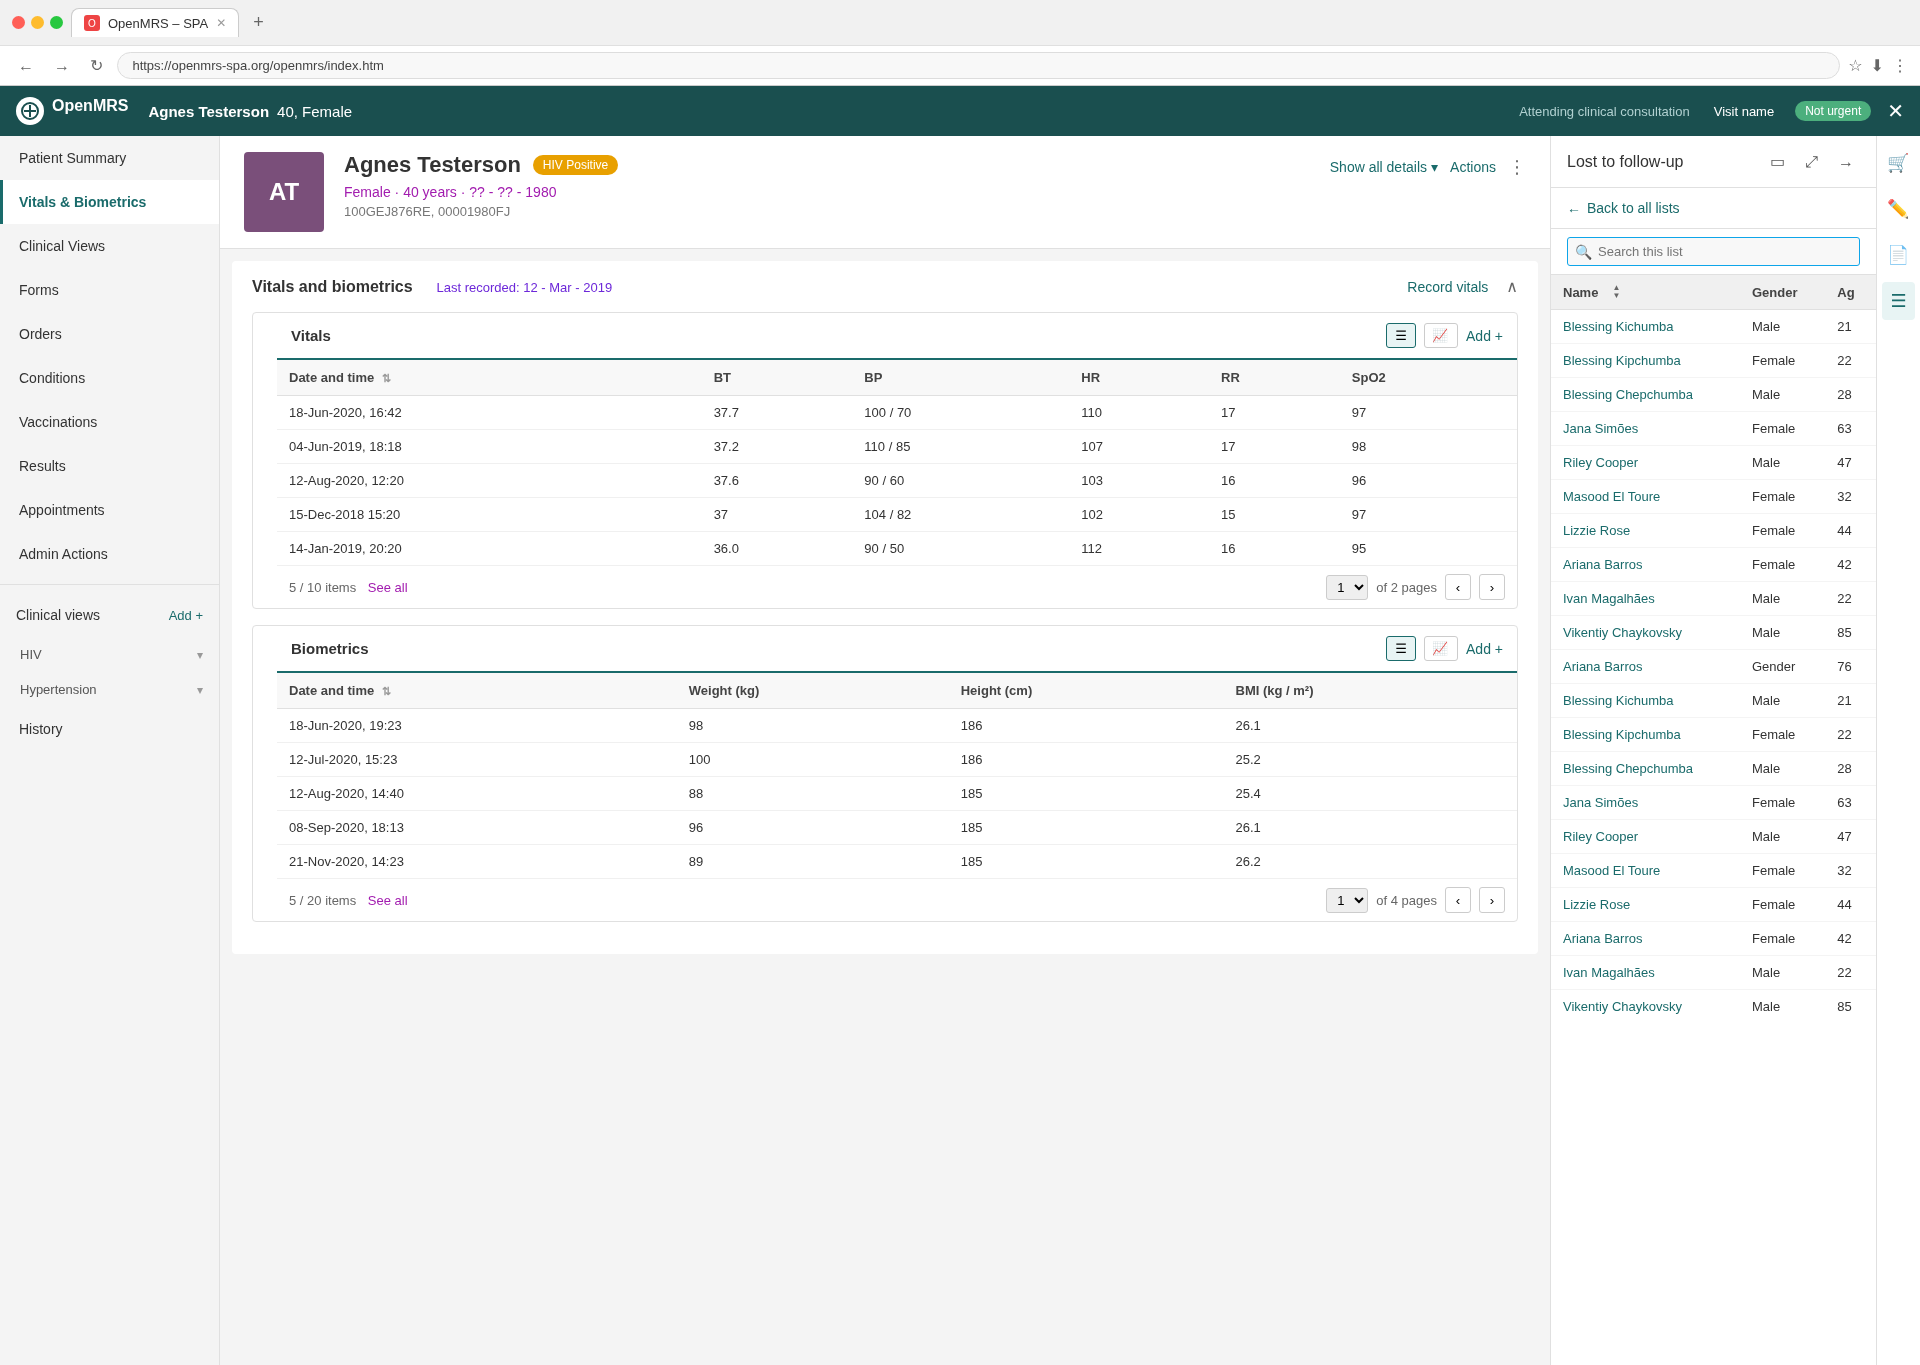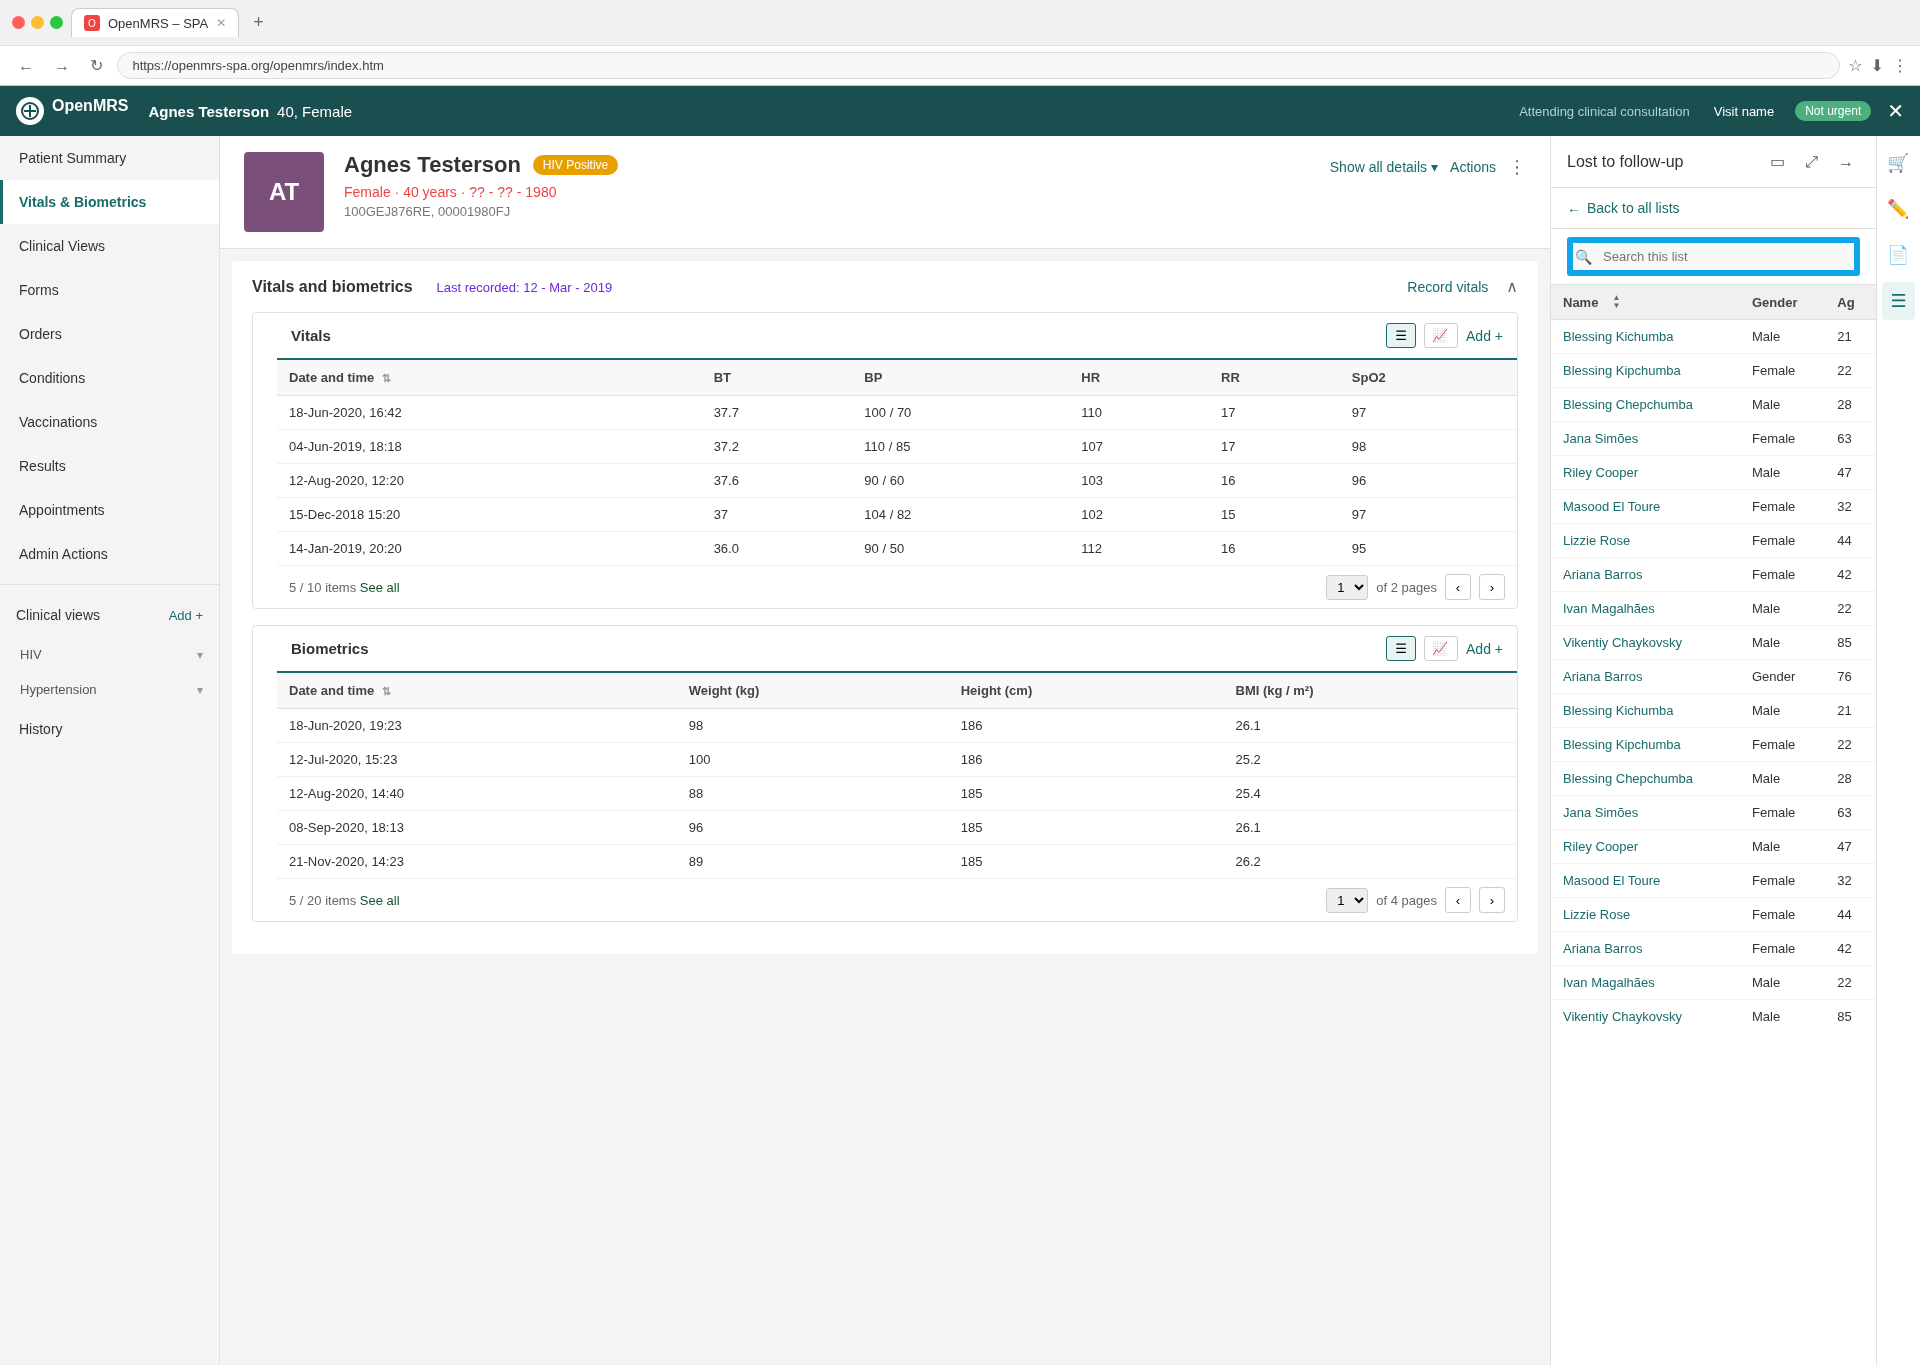--- a/index.html
+++ b/index.html
@@ -51,21 +51,21 @@
 
     
     .content-area { flex: 1; overflow-y: auto; background: #f4f4f4; }
 
     
     .patient-banner { background: white; padding: 16px 24px; display: flex; align-items: flex-start; gap: 20px; border-bottom: 1px solid #e0e0e0; position: relative; }
     .patient-avatar { width: 80px; height: 80px; background: #7a4f7a; border-radius: 4px; display: flex; align-items: center; justify-content: center; color: white; font-size: 24px; font-weight: 600; flex-shrink: 0; }
     .patient-info { flex: 1; }
     .patient-name-main { font-size: 22px; font-weight: 600; display: flex; align-items: center; gap: 12px; margin-bottom: 6px; }
     .hiv-badge { background: #e8a000; color: white; padding: 3px 10px; border-radius: 12px; font-size: 12px; font-weight: 500; }
-    .patient-details { color: #ef4444; font-size: 14px; margin-bottom: 4px; }
+    .patient-details { color: #a21caf; font-size: 14px; margin-bottom: 4px; }
     .patient-ids { color: #777; font-size: 13px; }
     .patient-actions { display: flex; align-items: center; gap: 12px; position: absolute; right: 24px; top: 20px; }
     .actions-btn { color: #1a6b6b; font-weight: 500; cursor: pointer; font-size: 14px; }
     .show-all-details { color: #1a6b6b; font-size: 14px; cursor: pointer; display: flex; align-items: center; gap: 4px; }
     .more-icon { font-size: 18px; color: #666; cursor: pointer; }
 
     
     .section { background: white; margin: 12px; border-radius: 4px; padding: 16px 20px; }
     .section-header { display: flex; align-items: center; justify-content: space-between; margin-bottom: 16px; }
     .section-title { font-size: 16px; font-weight: 600; }
@@ -84,34 +84,34 @@
 
     
     table { width: 100%; border-collapse: collapse; font-size: 13px; }
     th { background: #f8f8f8; padding: 10px 12px; text-align: left; font-weight: 600; color: #444; border-bottom: 1px solid #e0e0e0; white-space: nowrap; }
     td { padding: 9px 12px; border-bottom: 1px solid #f0f0f0; color: #333; }
     tr:last-child td { border-bottom: none; }
     .sort-icon { color: #999; font-size: 11px; margin-left: 4px; }
 
     
     .table-footer { display: flex; align-items: center; justify-content: space-between; padding: 8px 12px; border-top: 1px solid #f0f0f0; font-size: 13px; color: #666; }
-    .see-all { color: #14532d; cursor: pointer; }
+    .see-all { color: #a21caf; cursor: pointer; margin-left: 8px; }
     .pagination { display: flex; align-items: center; gap: 8px; }
     .page-select { border: 1px solid #ccc; border-radius: 3px; padding: 3px 6px; font-size: 13px; }
     .page-nav { background: none; border: 1px solid #ccc; width: 26px; height: 26px; border-radius: 3px; cursor: pointer; display: flex; align-items: center; justify-content: center; }
 
     
     .right-panel { width: 370px; background: white; border-left: 1px solid #e0e0e0; display: flex; flex-shrink: 0; overflow: hidden; }
     .panel-content { flex: 1; display: flex; flex-direction: column; overflow: hidden; }
     .panel-tool-btn { background: none; border: none; font-size: 16px; color: #555; cursor: pointer; padding: 4px 6px; border-radius: 3px; }
     .panel-header { display: flex; align-items: center; padding: 12px 16px; border-bottom: 1px solid #e0e0e0; }
     .panel-back-btn { color: #1a6b6b; cursor: pointer; display: flex; align-items: center; gap: 6px; font-size: 14px; }
     .panel-title { font-size: 16px; font-weight: 400; margin-right: auto; }
     .panel-search { padding: 8px 16px; border-bottom: 1px solid #e0e0e0; }
-    .panel-search-input { width: 100%; border: 6px solid #0ea5e9; border-radius: 3px; padding: 6px 10px 6px 30px; font-size: 13px; background: #f8f8f8; }
+    .panel-search-input { width: 100%; border: 1px solid #0ea5e9; border-radius: 3px; padding: 6px 10px 6px 30px; font-size: 13px; background: #f8f8f8; }
     .search-wrapper { position: relative; }
     .search-icon-panel { position: absolute; left: 8px; top: 50%; transform: translateY(-50%); color: #999; font-size: 14px; }
 
     
     .patient-list { flex: 1; overflow-y: auto; }
     .patient-list-table { width: 100%; border-collapse: collapse; }
     .patient-list-table th { background: #f0f0f0; padding: 9px 12px; font-size: 13px; font-weight: 600; color: #444; border-bottom: 1px solid #e0e0e0; position: sticky; top: 0; }
     .patient-list-table td { padding: 9px 12px; border-bottom: 1px solid #f4f4f4; font-size: 13px; }
     .patient-link { color: #1a6b6b; cursor: pointer; text-decoration: none; }
     .th-sort { display: flex; align-items: center; gap: 14px; cursor: pointer; }

